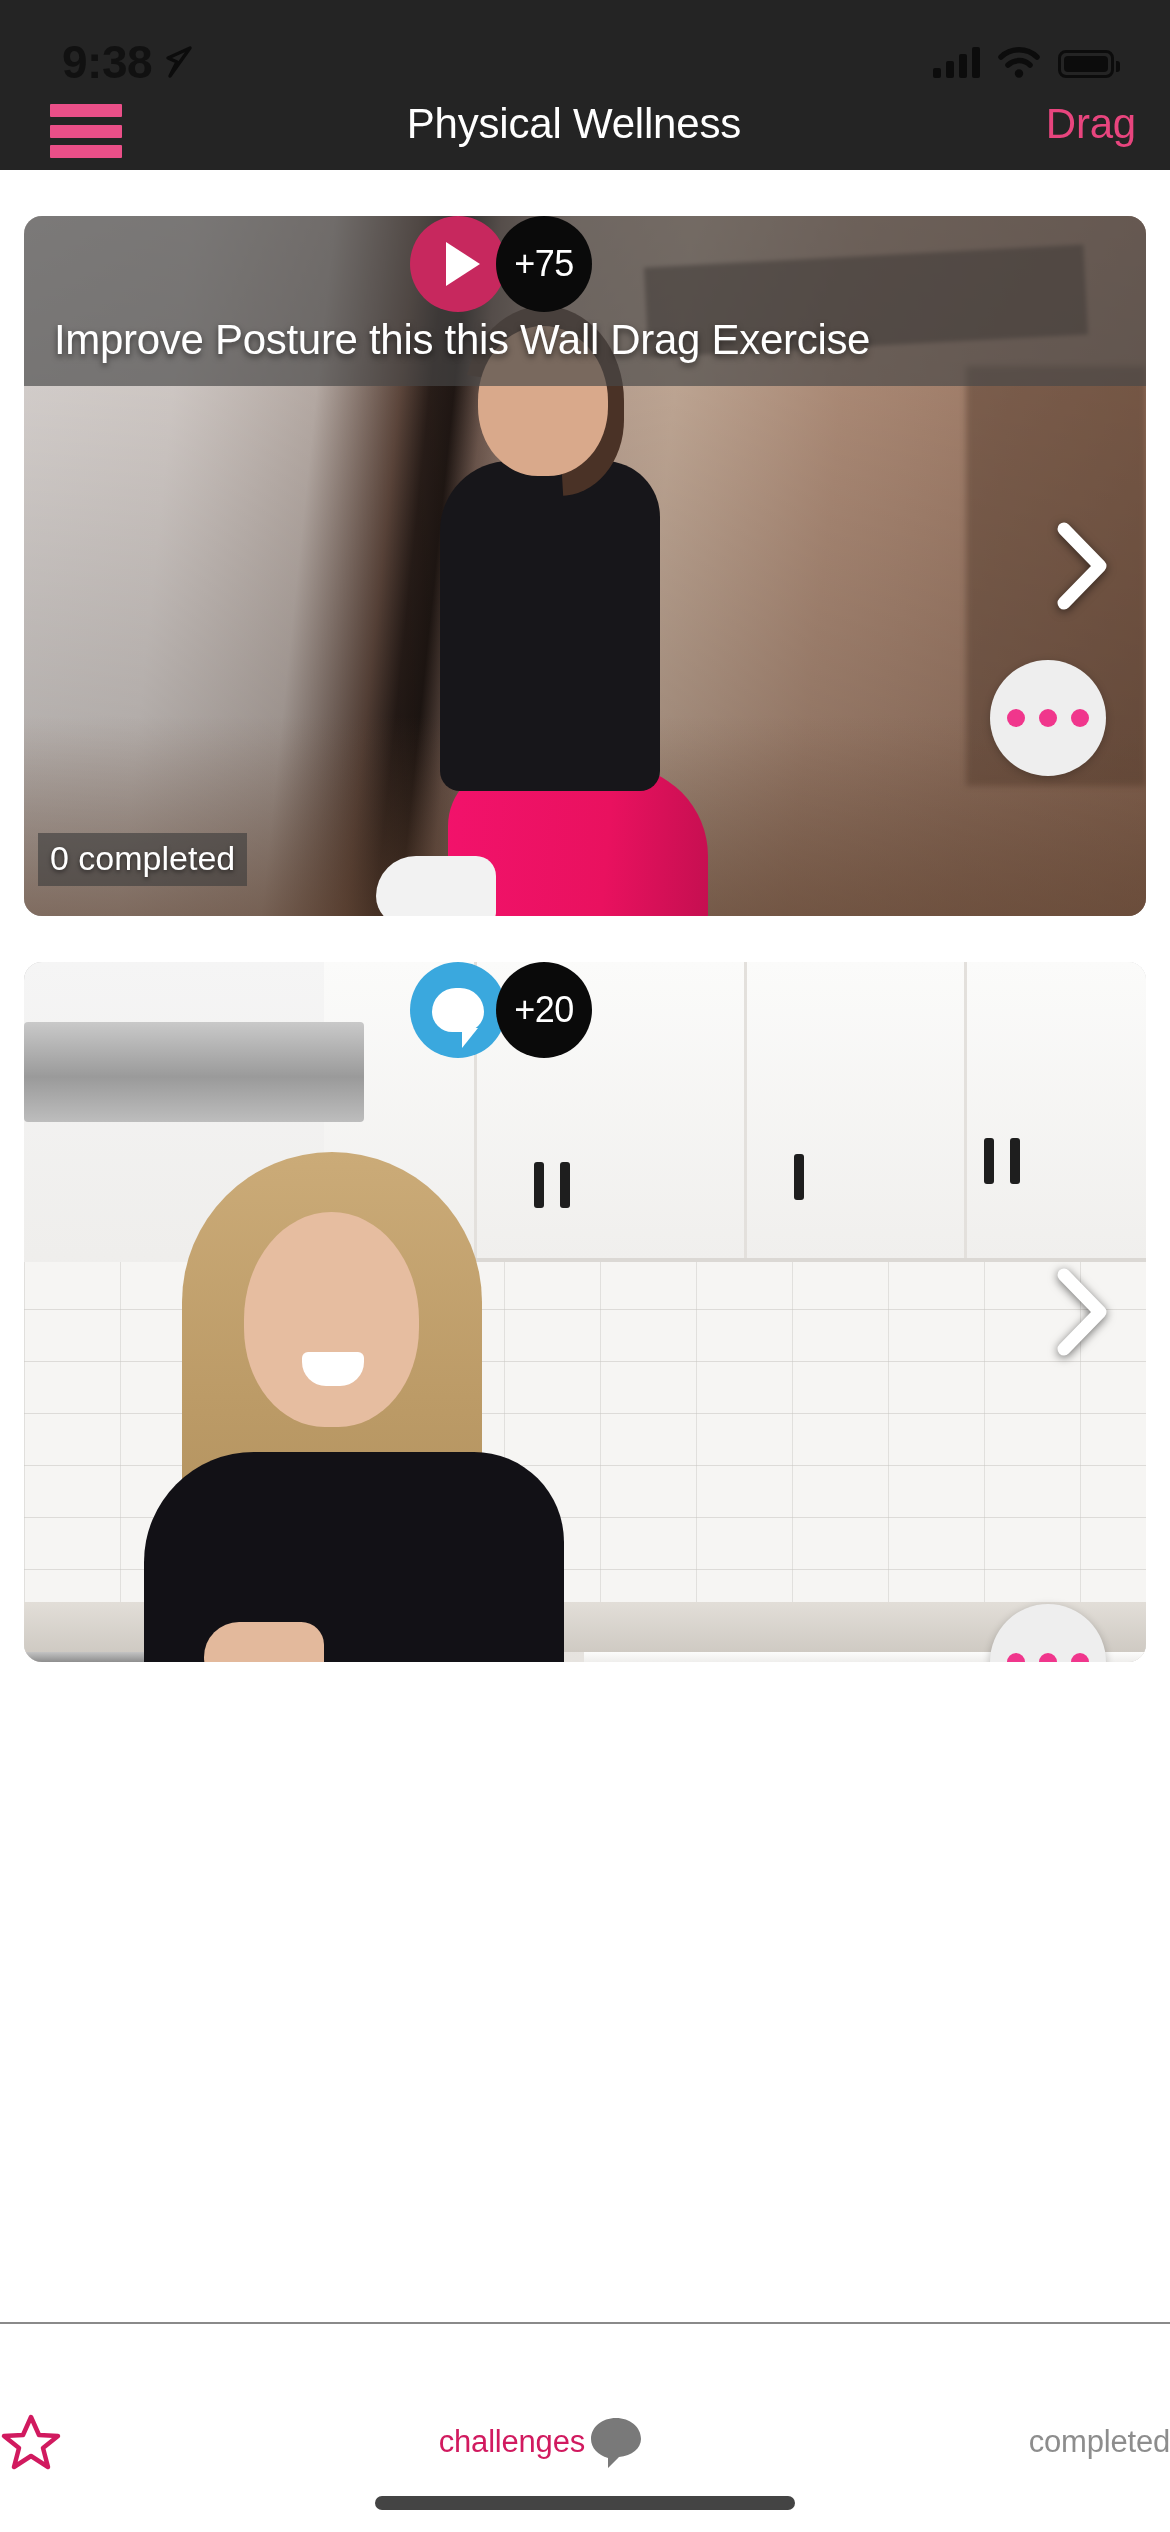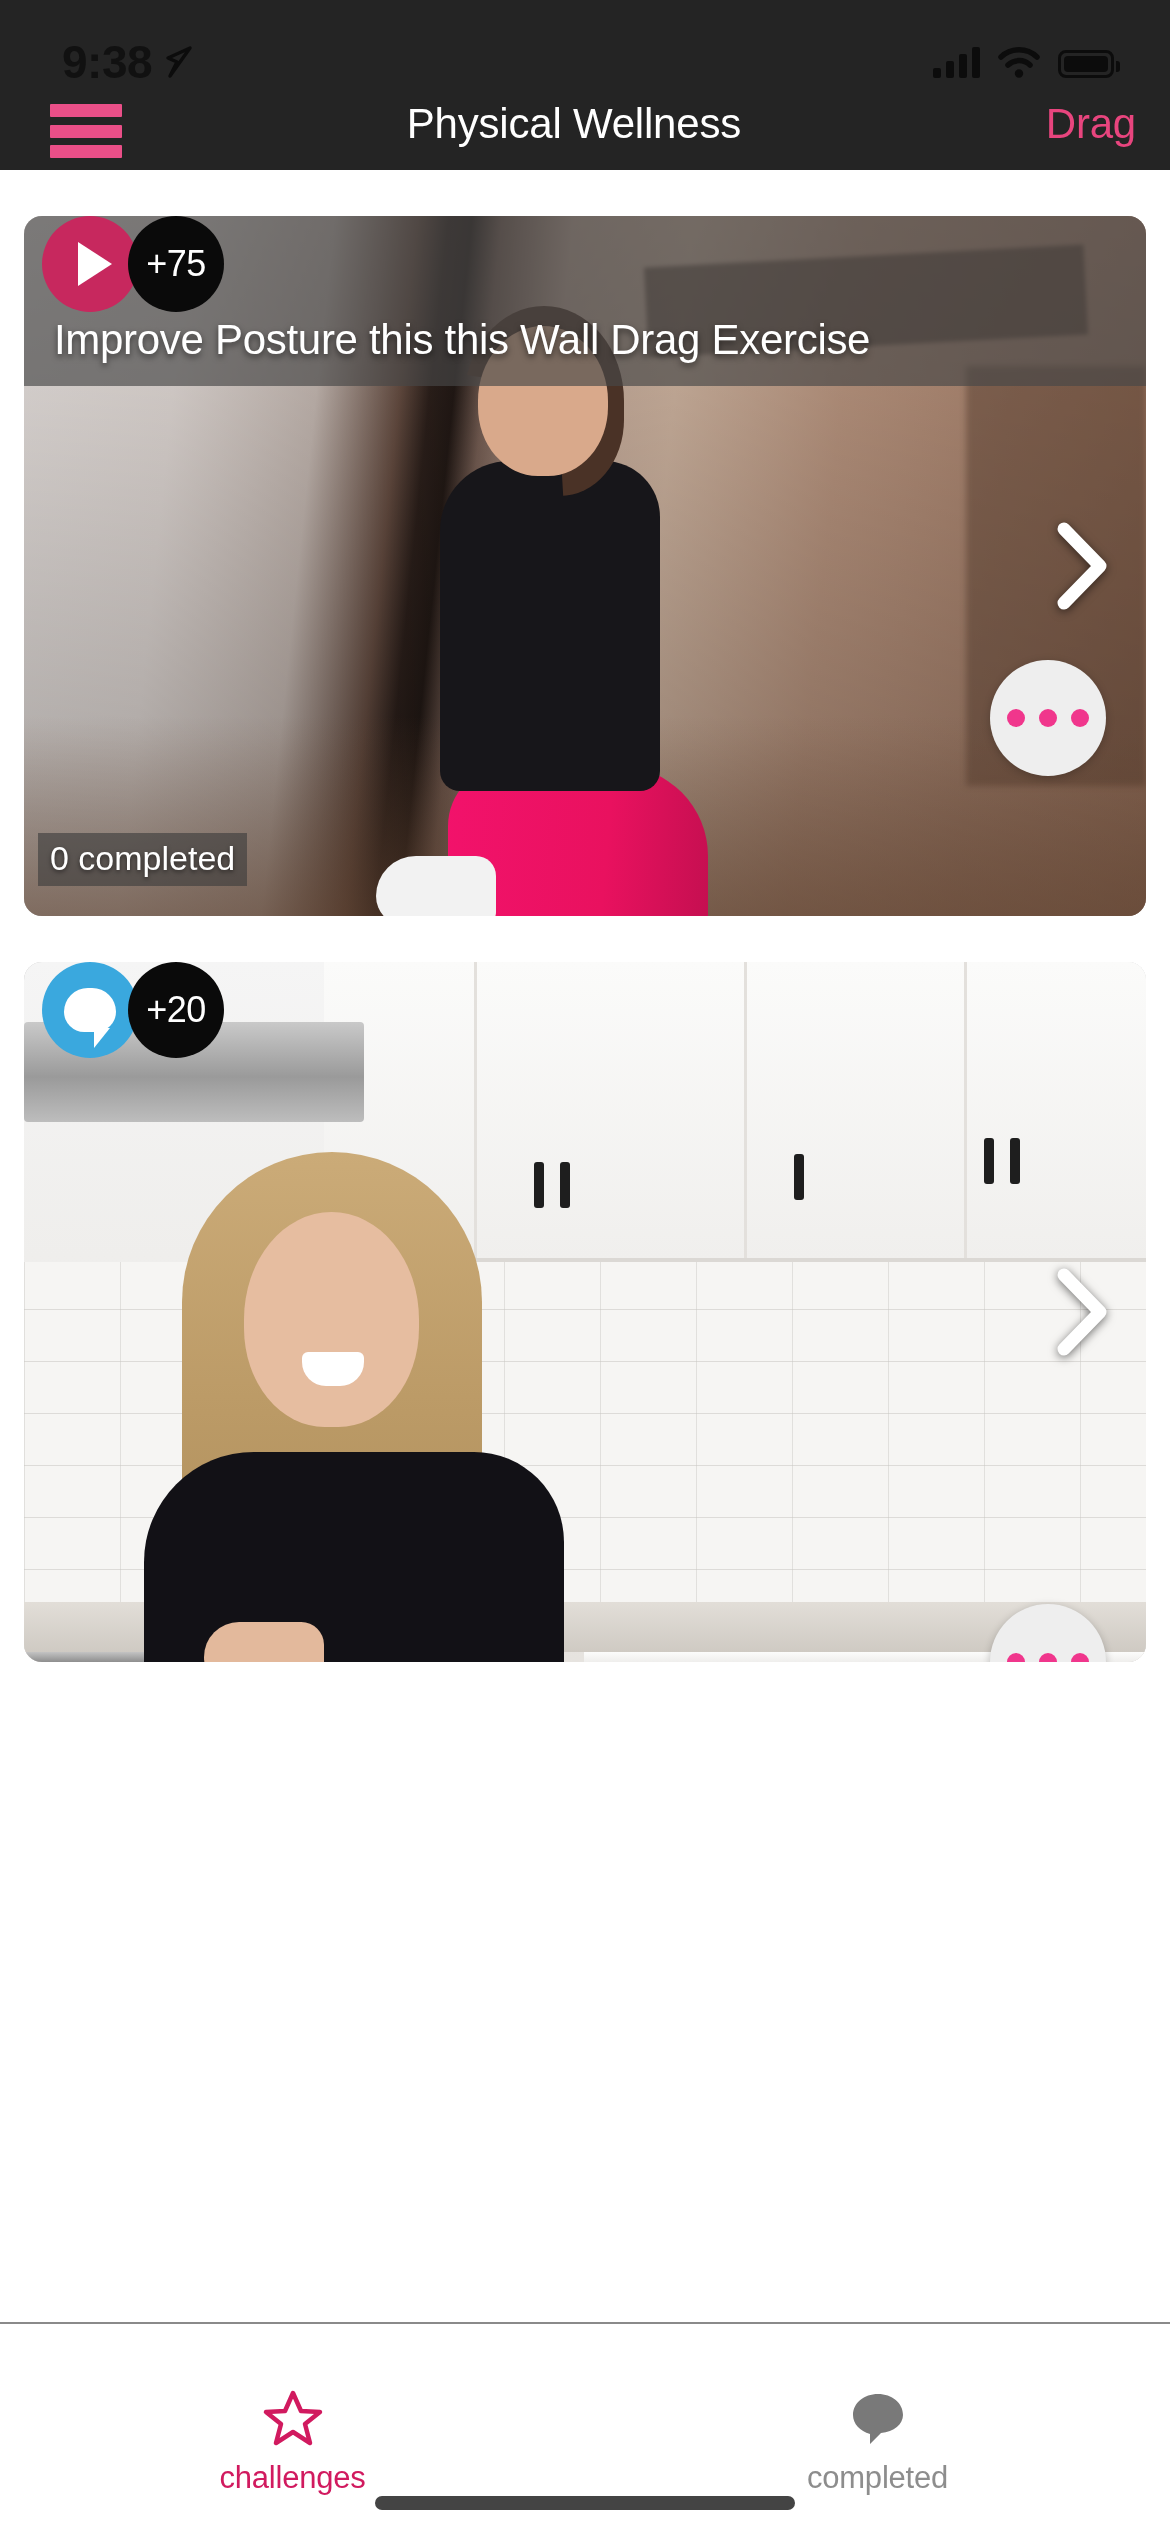--- a/index.html
+++ b/index.html
@@ -69,21 +69,21 @@
     width: 1170px; height: 2252px;
     background: #ffffff;
     overflow: hidden;
   }
 
   .card-wrap { position: relative; width: 1170px; }
 
   
   .badge-row {
     position: absolute; top: 0; left: 0; width: 960px;
-    height: 96px; display: flex; justify-content: flex-start;
+    height: 96px; display: flex; justify-content: center;
     align-items: center; z-index: 5; pointer-events: none; padding-left: 42px;
   }
   .icon-circle {
     width: 96px; height: 96px; border-radius: 50%;
     display: flex; align-items: center; justify-content: center;
     pointer-events: auto;
   }
   .icon-circle.play { background: #C7285E; }
   .icon-circle.chat { background: #3AA8DE; }
   .play-tri {
@@ -280,22 +280,22 @@
 
   
   .tab-bar {
     position:absolute; left:0; bottom:0;
     width: 1170px; height: 210px;
     background:#ffffff;
     border-top: 2px solid #8a8a8a;
     display:flex;
   }
   .tab {
-    flex:1; display:flex; flex-direction:column;
-    align-items:center; justify-content:center;
+    flex:1; display:flex; flex-direction:row;
+    align-items:center; justify-content:space-between;
     padding-top: 28px; gap: 12px;
   }
   .tab-label { font-size: 31px; letter-spacing: -0.2px; }
   .tab.active .tab-label { color: #D11A5F; }
   .tab.inactive .tab-label { color: #8d8d8d; }
   .home-indicator {
     position:absolute; left: 50%; transform: translateX(-50%);
     bottom: 22px; width: 420px; height: 14px;
     background:#444444; border-radius: 7px;
   }

